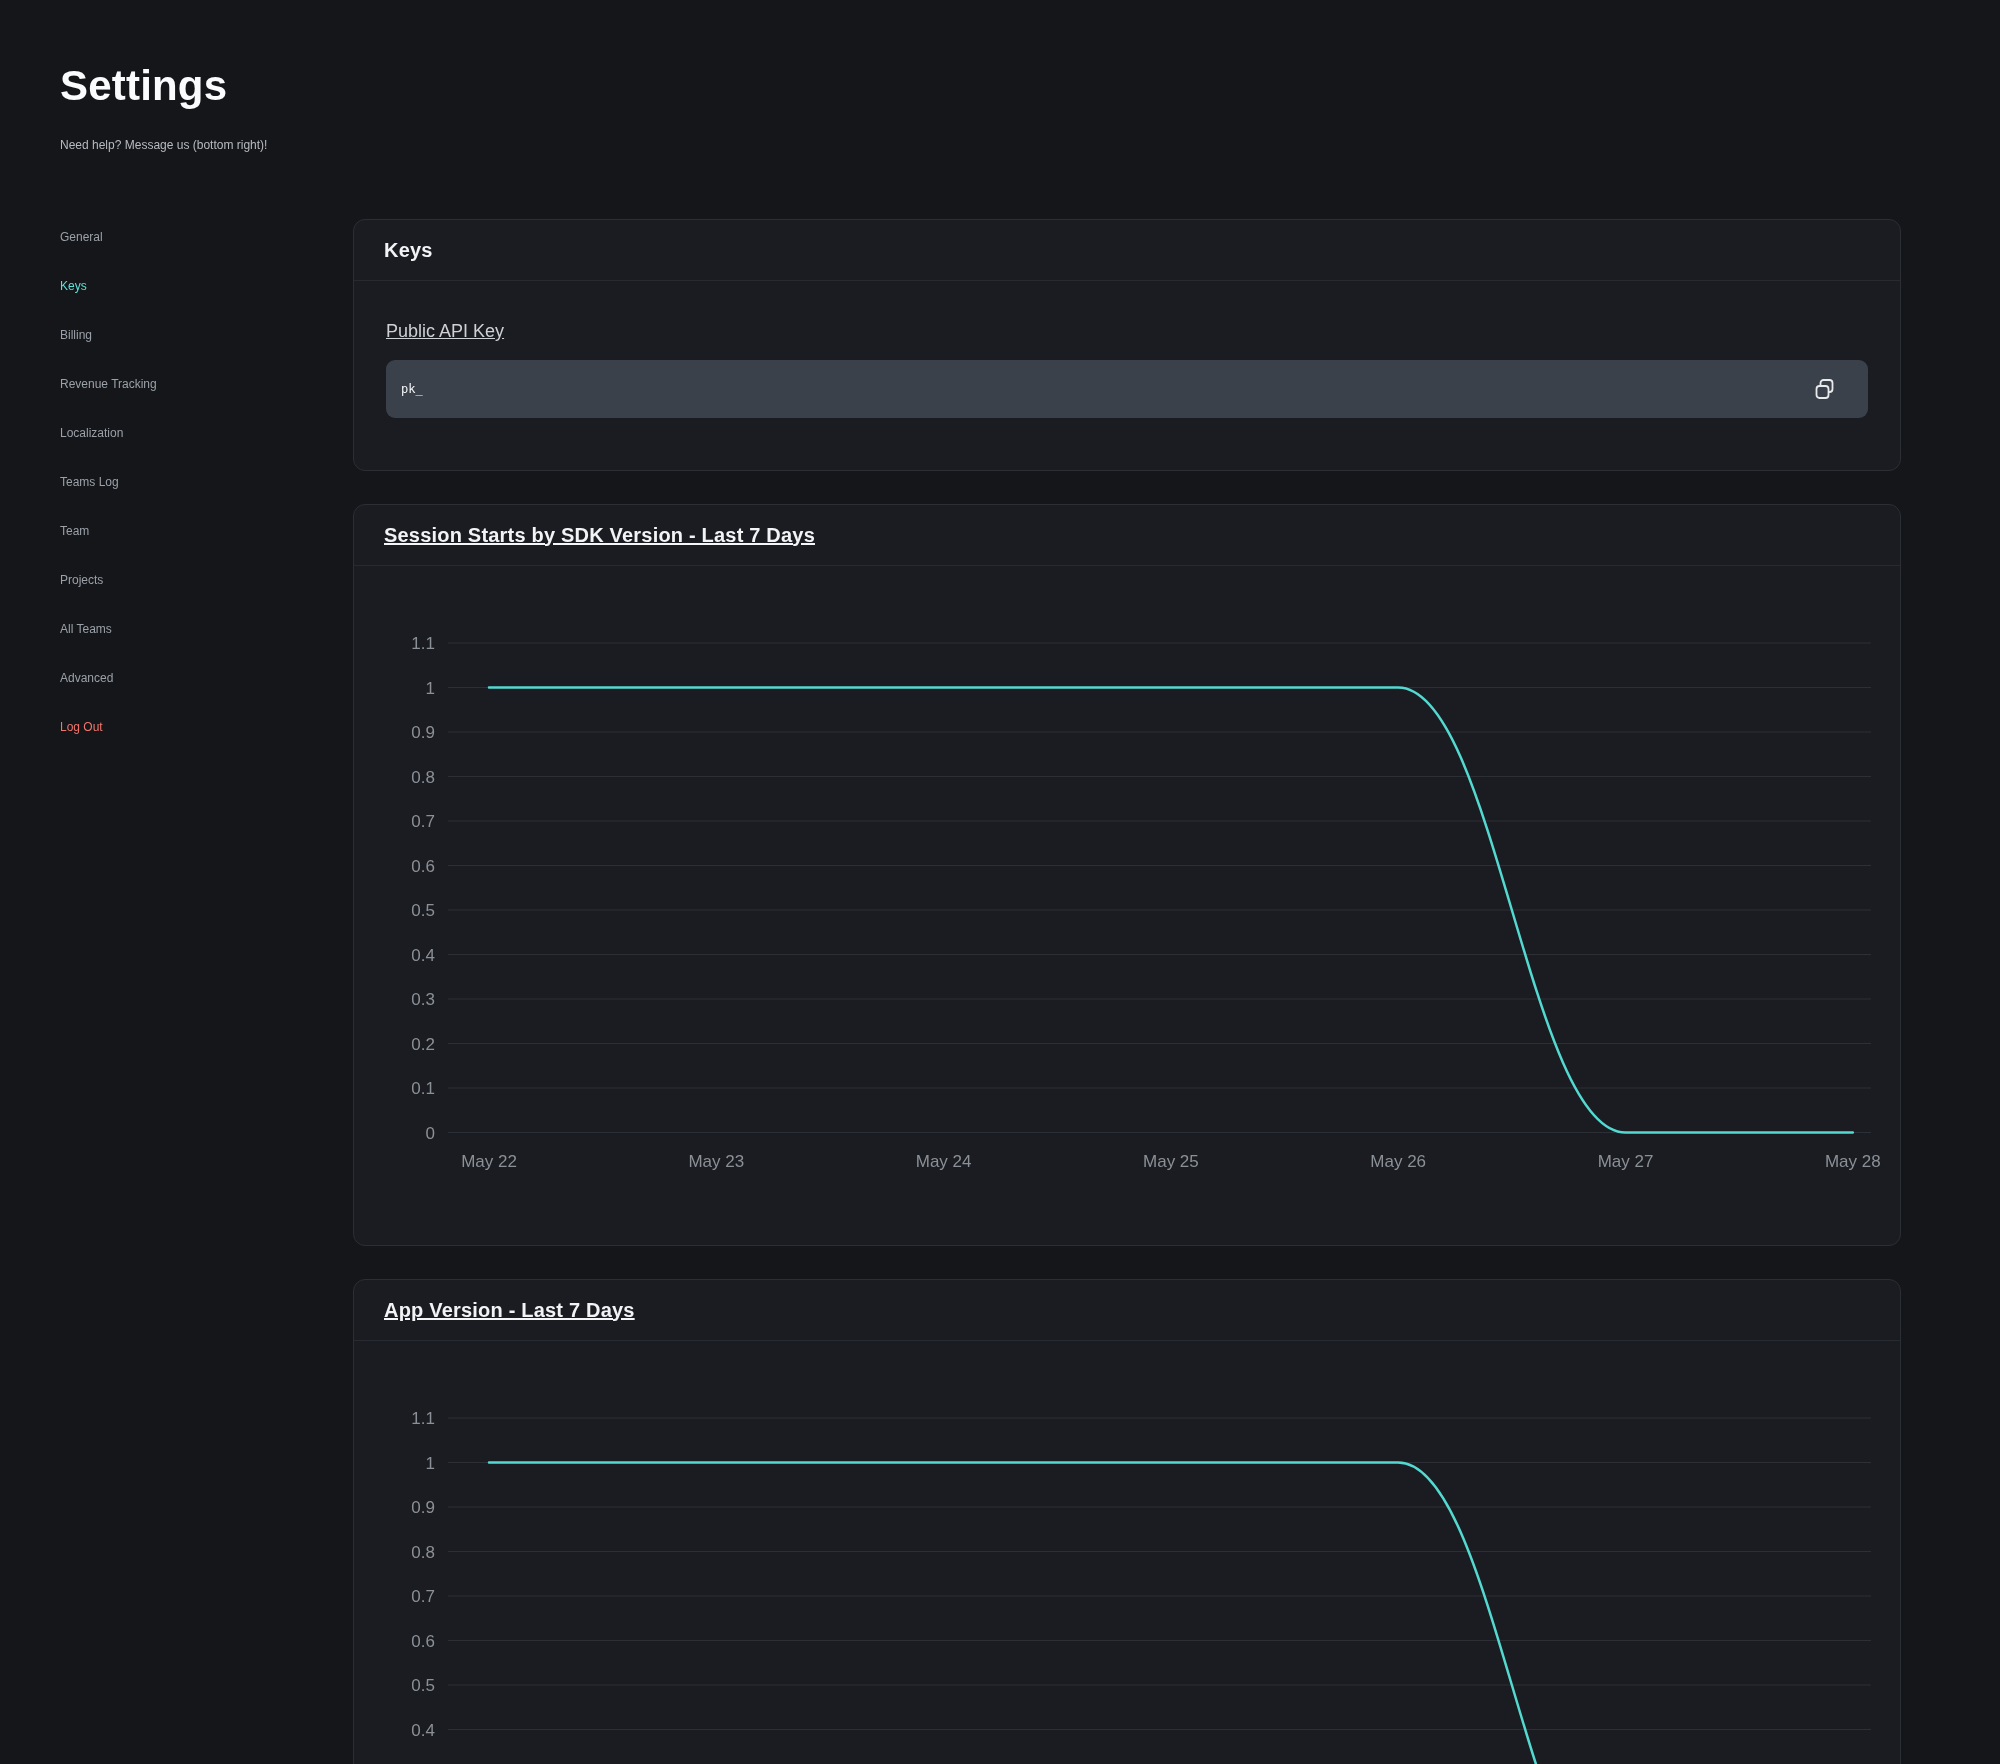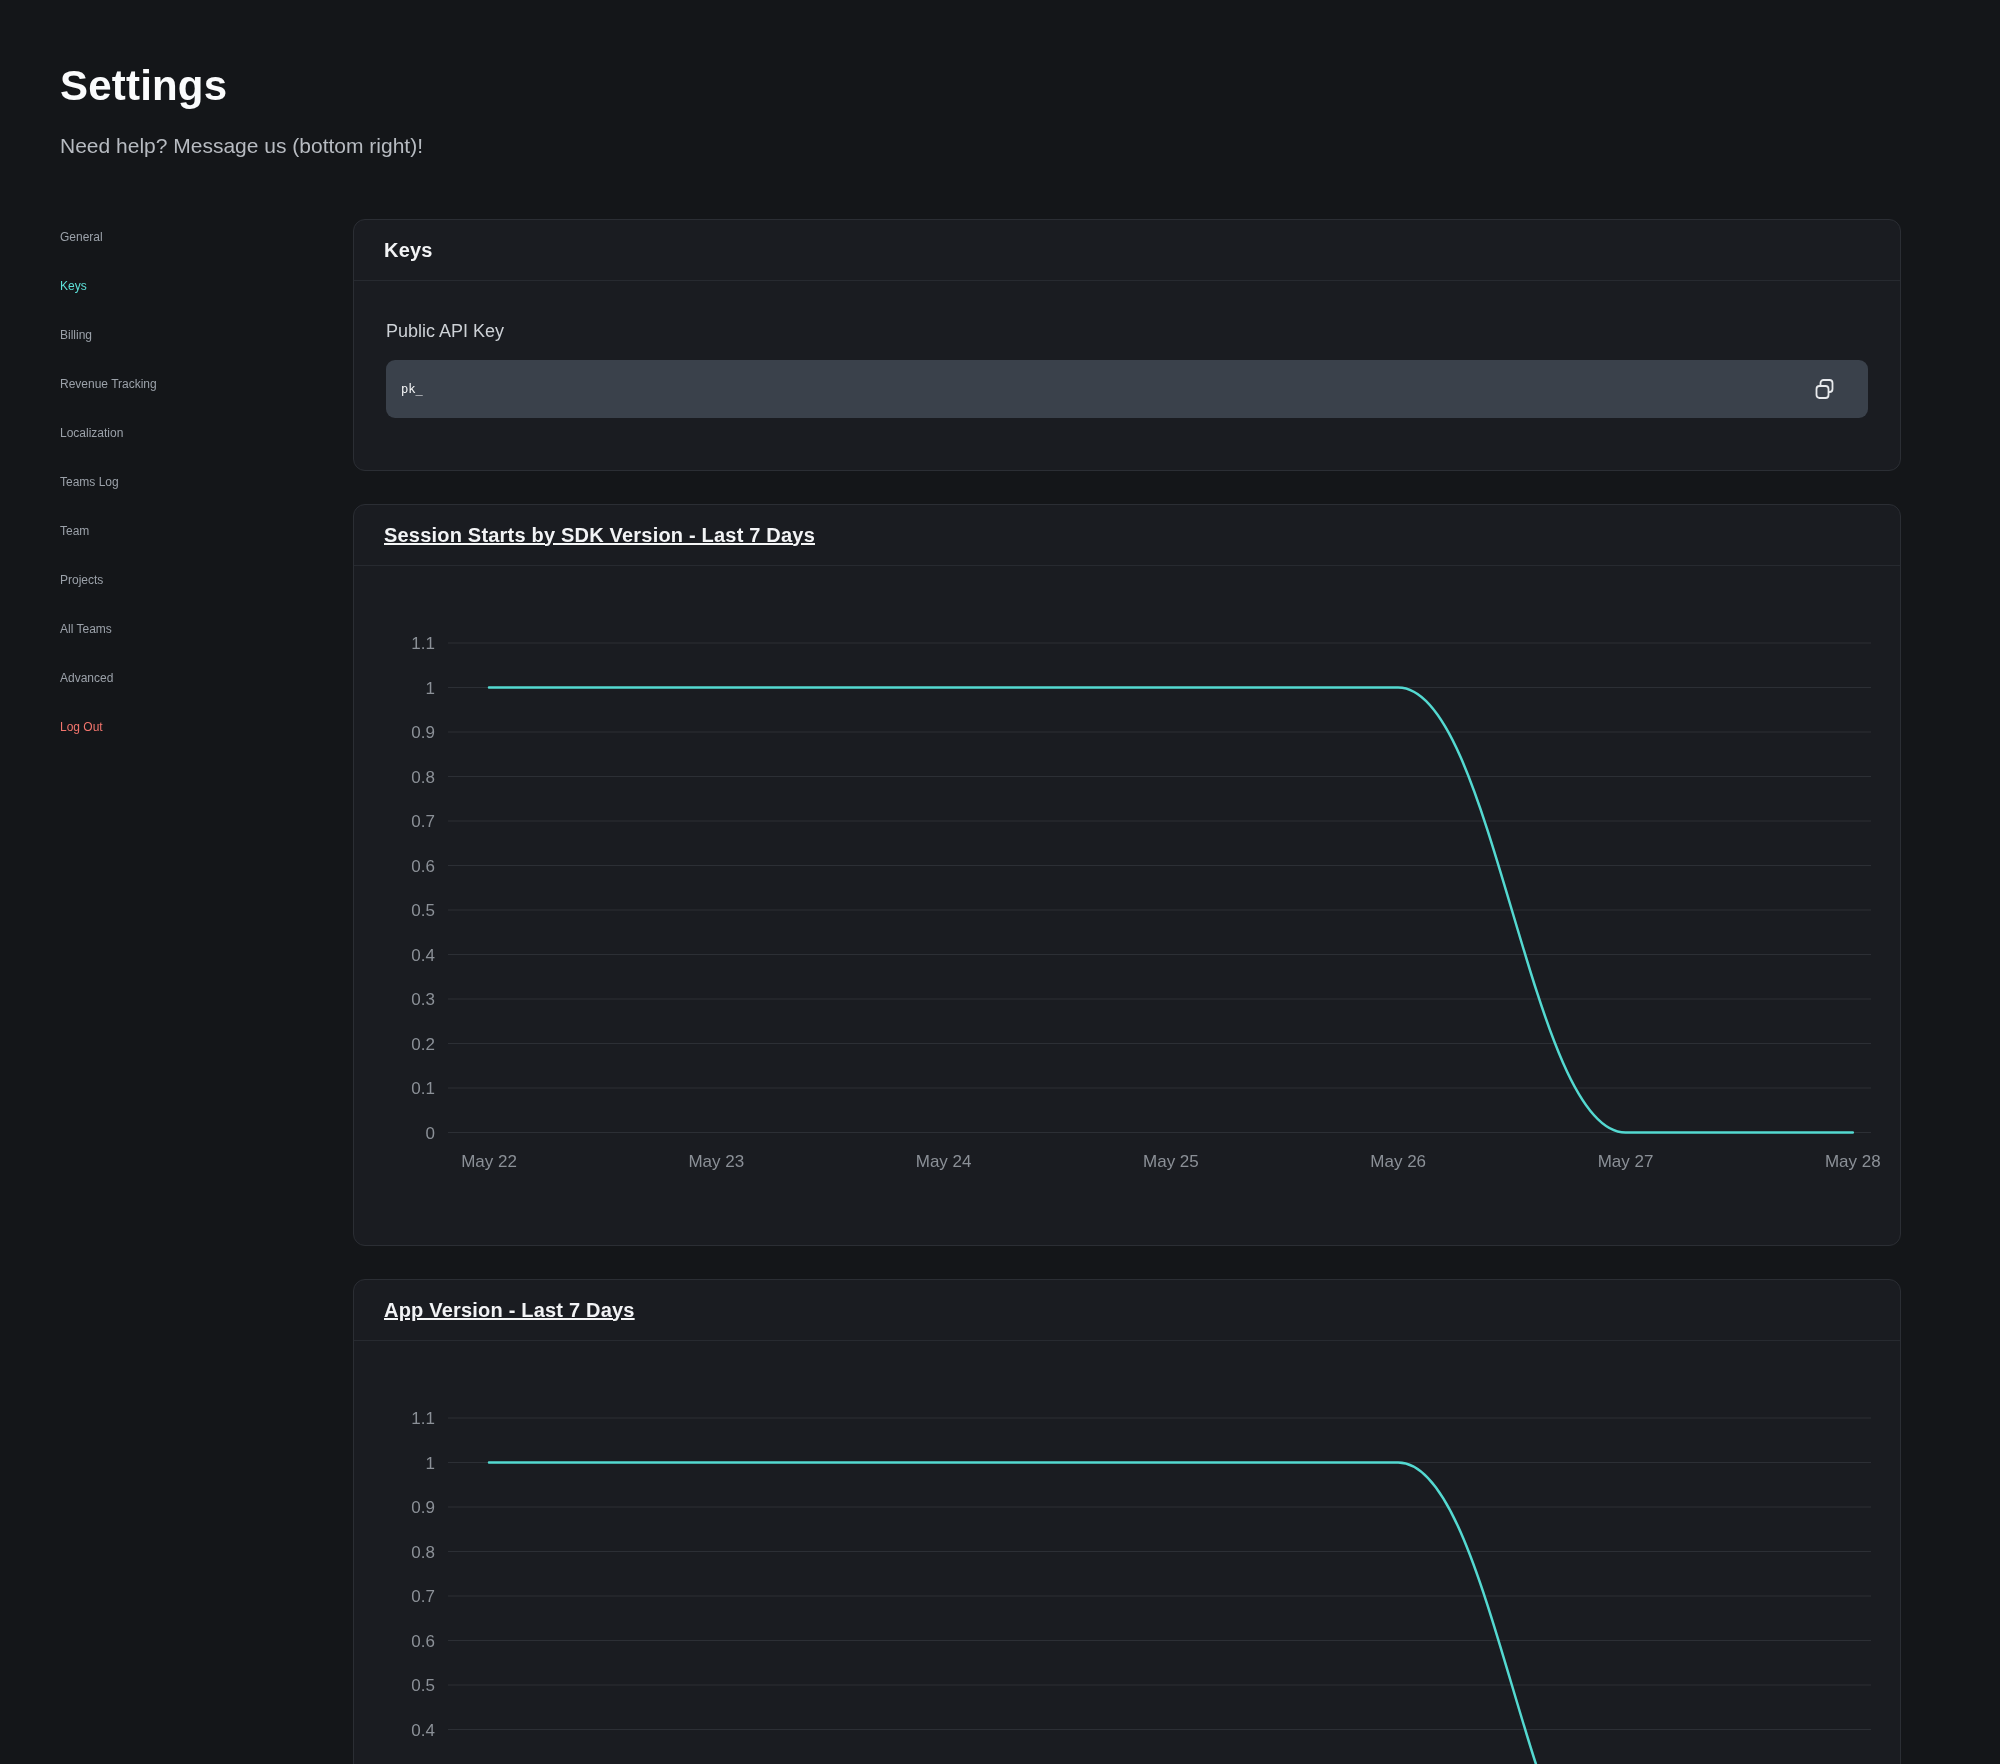--- a/index.html
+++ b/index.html
@@ -5,21 +5,21 @@
   * { margin:0; padding:0; box-sizing:border-box; }
   html,body { width:2000px; height:1764px; overflow:hidden; }
   body {
     background:#141619;
     font-family:"Liberation Sans", sans-serif;
     color:#f5f6f7;
   }
   .page { width:2000px; height:1764px; overflow:hidden; padding:56px 99px 0 60px;margin-top:6px; }
 
   h1.page-title { font-size:42px; font-weight:700; letter-spacing:0.2px; color:#fafbfc; }
-  p.page-subtitle { margin-top:24px; font-size:21px; line-height:23px; color:#b7bbc1; }
+  p.page-subtitle { margin-top:24px; font-size:12px; line-height:23px; color:#b7bbc1; }
 
   .content { display:flex; margin-top:62px; align-items:flex-start; }
 
   nav.sidebar { width:293px; flex:0 0 293px; margin-top:-6px; }
   .side-item {
     font-size:12px; line-height:49px; height:49px;
     color:#9ba1a9; cursor:pointer; white-space:nowrap;
   }
   .side-item.active { color:#5ce0d8; }
   .side-item.danger { color:#f2756d; }
@@ -36,21 +36,21 @@
   .card + .card { margin-top:33px;text-decoration:underline; }
 
   .card-header {
     height:61px; display:flex; align-items:center;
     padding:0 30px;
     border-bottom:1px solid #272a30;
   }
   .card-header h2 { font-size:20px; font-weight:700; color:#f2f3f5; letter-spacing:0.2px; }
 
   .card-body { padding:40px 32px 52px 32px; }
-  .field-label { display:block; font-size:18px; line-height:21px; color:#cdd1d6; margin-bottom:18px; }
+  .field-label { display:block; font-size:18px; line-height:21px; color:#cdd1d6; margin-bottom:18px;text-decoration:underline; }
 
   .key-input {
     position:relative; display:flex; align-items:center;
     height:58px; width:100%;
     background:#3a414b; border-radius:9px;
     padding:0 60px 0 15px;
     cursor:text;
   }
   .key-text { font-family:"DejaVu Sans Mono", monospace; font-size:12px; color:#f4f5f6; }
   .copy-btn {

